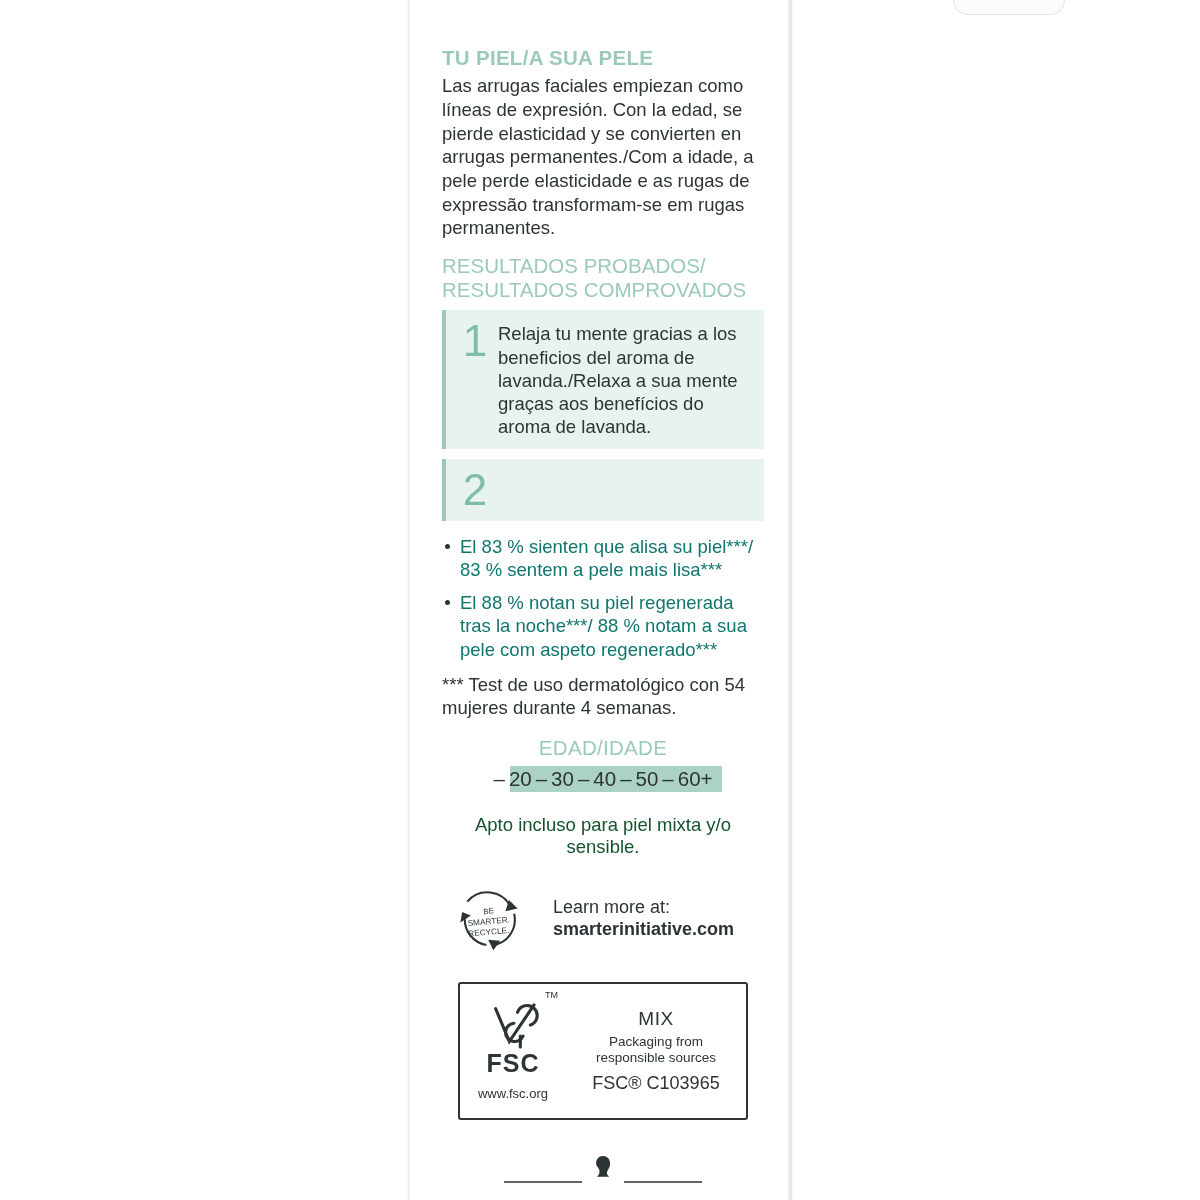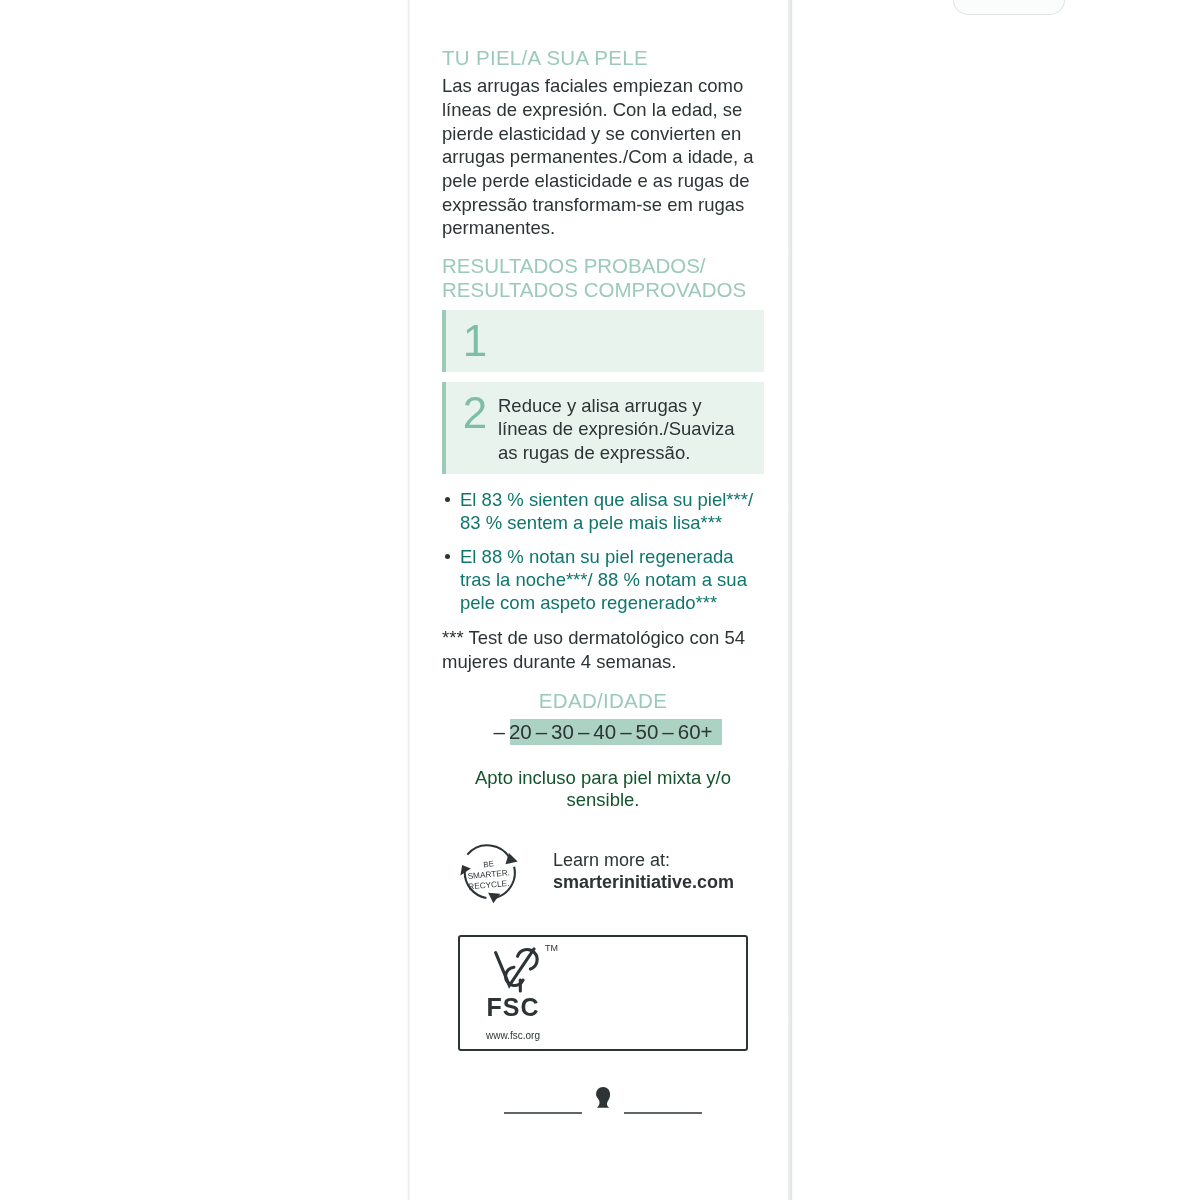--- a/index.html
+++ b/index.html
@@ -59,21 +59,21 @@
     top: 46px;
     width: 322px;
   }
 
   
   .section-head {
     color: #9ccab9;
     font-size: 20.5px;
     letter-spacing: 0.3px;
     line-height: 1.18;
-    font-weight: 400;
+    font-weight: 700;
     margin: 0 0 4px 0;
   }
   .body-text {
     color: #2d3436;
     font-size: 18.5px;
     line-height: 1.28;
     margin: 0;
   }
   .sub-head {
     color: #9ccab9;
@@ -197,21 +197,21 @@
     margin-left: 25px;
     color: #2d3436;
   }
   .recycle-line1 { font-size: 18px; line-height: 1.2; }
   .recycle-line2 { font-size: 18px; line-height: 1.2; font-weight: bold; }
 
   
   .fsc-box {
     margin: 28px auto 0 auto;
     width: 290px;
-    height: 116px;
+    height: 138px;
     border: 2px solid #2d3436;
     border-radius: 3px;
     display: flex;
     box-sizing: border-box;
   }
   .fsc-left {
     width: 106px;
     flex: 0 0 106px;
     display: flex;
     flex-direction: column;
@@ -220,21 +220,21 @@
     position: relative;
   }
   .fsc-label {
     font-size: 25px;
     font-weight: bold;
     letter-spacing: 1px;
     color: #2d3436;
     line-height: 1;
   }
   .fsc-url {
-    font-size: 10px;
+    font-size: 13px;
     color: #2d3436;
     margin-top: 10px;
   }
   .fsc-tm {
     position: absolute;
     right: 8px;
     top: 6px;
     font-size: 9px;
     color: #2d3436;
   }
@@ -278,25 +278,25 @@
   <div class="content">
 
     <div class="section-head">TU PIEL/A SUA PELE</div>
     <p class="body-text">Las arrugas faciales empiezan como líneas de expresión. Con la edad, se pierde elasticidad y se convierten en arrugas permanentes./Com a idade, a pele perde elasticidade e as rugas de expressão transformam-se em rugas permanentes.</p>
 
     <div class="sub-head" style="white-space: pre-line;">RESULTADOS PROBADOS/
 RESULTADOS COMPROVADOS</div>
 
     <div class="benefit">
       <div class="benefit-num">1</div>
+      <div class="benefit-text">Relaja tu mente gracias a los beneficios del aroma de lavanda./Relaxa a sua mente graças aos benefícios do aroma de lavanda.</div>
     </div>
 
     <div class="benefit">
       <div class="benefit-num">2</div>
-      <div class="benefit-text">Reduce y alisa arrugas y líneas de expresión./Suaviza as rugas de expressão.</div>
     </div>
 
     <ul class="bullets">
       <li>El 83 % sienten que alisa su piel***/ 83 % sentem a pele mais lisa***</li>
       <li>El 88 % notan su piel regenerada tras la noche***/ 88 % notam a sua pele com aspeto regenerado***</li>
     </ul>
 
     <p class="footnote">*** Test de uso dermatológico con 54 mujeres durante 4 semanas.</p>
 
     <div class="age-title">EDAD/IDADE</div>
@@ -345,20 +345,26 @@
           <g stroke="#2d3436" stroke-width="3.4" fill="none" stroke-linecap="round">
             <path d="M16,8 L31,44 L58,4"></path>
             <path d="M40,12 a11,11 0 1,1 14,14"></path>
             <path d="M36,24 a10,10 0 1,0 10,14"></path>
             <path d="M43,38 l0,12"></path>
           </g>
         </svg>
         <div class="fsc-label">FSC</div>
         <div class="fsc-url">www.fsc.org</div>
       </div>
+      <div class="fsc-right">
+        <div class="fsc-mix">MIX</div>
+        <div class="fsc-desc">Packaging from</div>
+        <div class="fsc-desc">responsible sources</div>
+        <div class="fsc-code">FSC® C103965</div>
+      </div>
     </div>
 
     <div class="brand">
       <div class="brand-rules">
         <svg class="brand-silhouette" viewBox="0 0 30 34">
           <path d="M15,2 C21,2 24,7 23,13 C22.4,16.6 20,18.5 19.6,21 C19.3,23 20.4,24.5 22,26 L8,26 C10,24.2 11,22.4 11,20 C11,16 7,14.5 7,10.5 C7,5.6 10.4,2 15,2 Z" fill="#2d3436"></path>
         </svg>
         <svg width="322" height="46" viewBox="0 0 322 46">
           <line x1="62" y1="28" x2="140" y2="28" stroke="#2d3436" stroke-width="1.4"></line>
           <line x1="182" y1="28" x2="260" y2="28" stroke="#2d3436" stroke-width="1.4"></line>

